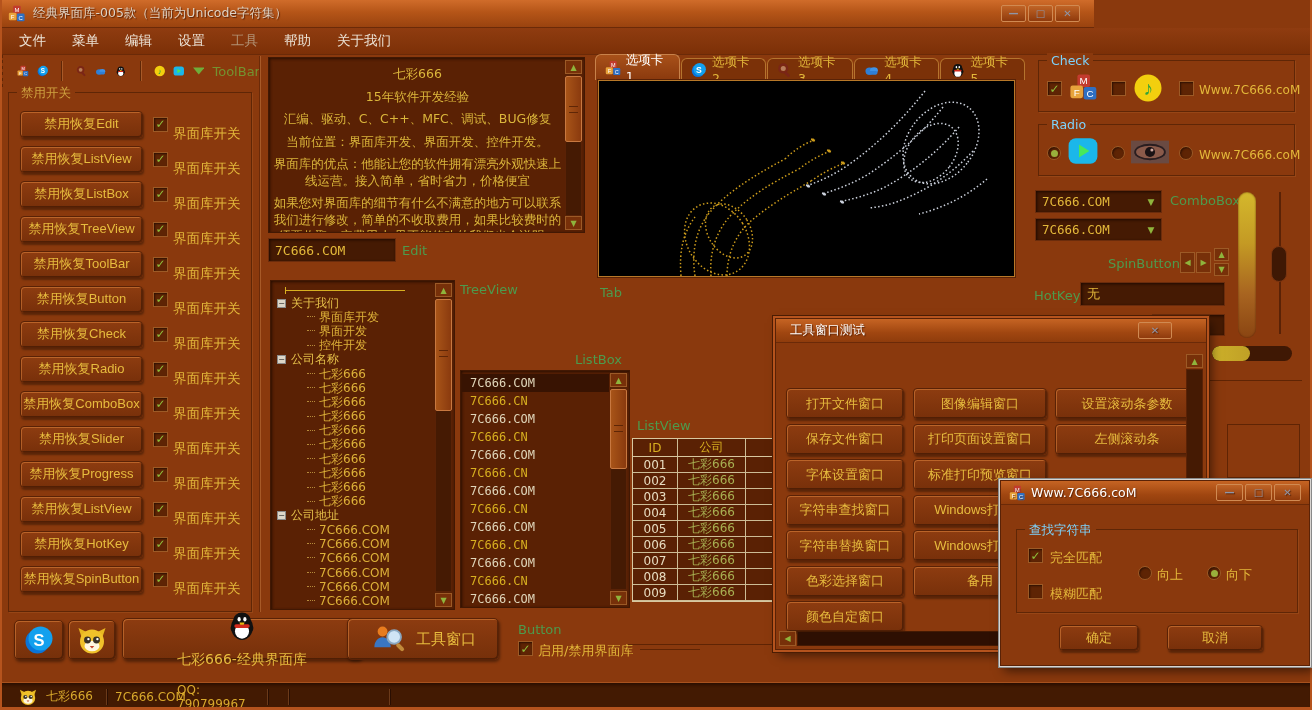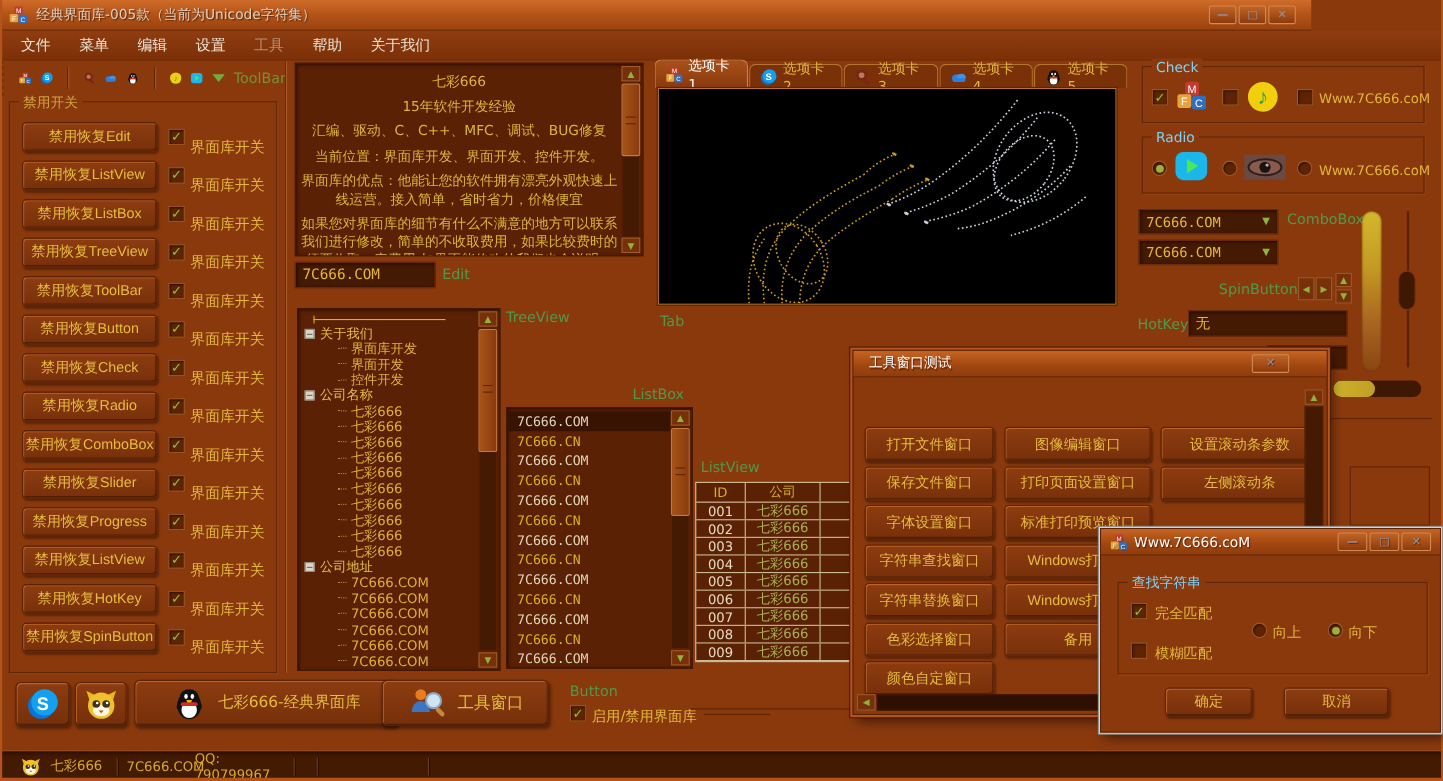--- a/index.html
+++ b/index.html
@@ -5,21 +5,21 @@
   * { margin:0; padding:0; box-sizing:border-box; }
   html,body { background:#3a1503; }
   body { font-family:"DejaVu Sans","Liberation Sans",sans-serif; }
   .screen { position:relative; width:1312px; height:710px; background:#8a390d; overflow:hidden;
             font-size:13px; color:#e3b83a; }
   .screen::after { content:""; position:absolute; inset:0; pointer-events:none;
      box-shadow: inset 2px 0 0 #b5531d, inset -2px 0 0 #b5531d, inset 0 -3px 0 #b5531d; }
   .abs { position:absolute; }
 
   
-  .titlebar { left:0; top:0; width:1192px; height:28px;
+  .titlebar { left:0; top:0; width:1094px; height:28px;
     background:linear-gradient(180deg,#d06c2a,#b55518 45%,#9a430f);
     display:flex; align-items:center; padding:0 8px; border-bottom:1px solid #6b2a08;}
   .title-text { color:#ded2c4; font-size:12.5px; margin-left:8px; text-shadow:1px 1px 1px #5a2206;}
   .winbtns { position:absolute; right:14px; top:5px; display:flex; gap:2px;}
   .wbtn { width:25px; height:17px; background:linear-gradient(#c06426,#8f3a0c);
     border:1px solid #d08a52; border-radius:2px; color:#8f96a8; font-size:10px;
     display:flex; align-items:center; justify-content:center; font-weight:bold;}
   .menubar { left:0; top:28px; width:1312px; height:27px;
     background:linear-gradient(180deg,#8f3c10,#7c3007); display:flex; align-items:center; padding-left:6px;
     border-bottom:1px solid #6b2a08;}
@@ -722,21 +722,21 @@
           <circle cx="10" cy="11" r="8" fill="#f0c12a"></circle>
           <ellipse cx="10" cy="14" rx="5" ry="3.5" fill="#fff8e0"></ellipse>
           <circle cx="7" cy="10" r="2.3" fill="#3a3226"></circle>
           <circle cx="13" cy="10" r="2.3" fill="#3a3226"></circle>
           <circle cx="7.6" cy="9.4" r="0.8" fill="#fff"></circle>
           <circle cx="13.6" cy="9.4" r="0.8" fill="#fff"></circle>
           <path d="M8.5 14h3L10 15.6z" fill="#c2452e"></path>
         </svg>
       </span>
   </div>
-  <div class="big-btn" style="left:122px;top:618px;width:240px;height:42px;font-size:14px;color:#e7bc3e;">
+  <div class="big-btn" style="left:122px;top:618px;width:240px;height:42px;font-size:14px;color:#e7bc3e;flex-direction:column;">
     <span class="tbicon" style="width:32px;height:32px;">
         <svg viewBox="0 0 20 20">
           <ellipse cx="10" cy="11.5" rx="6.8" ry="7.8" fill="#111"></ellipse>
           <ellipse cx="10" cy="14" rx="4.4" ry="4.6" fill="#fff"></ellipse>
           <ellipse cx="10" cy="6.8" rx="5.4" ry="4.6" fill="#111"></ellipse>
           <ellipse cx="8.2" cy="6.4" rx="1" ry="1.4" fill="#fff"></ellipse>
           <ellipse cx="11.8" cy="6.4" rx="1" ry="1.4" fill="#fff"></ellipse>
           <path d="M3.2 10.5c-.6 1.6-.3 3 .7 3.4l.8-3.8z" fill="#111"></path>
           <path d="M16.8 10.5c.6 1.6.3 3-.7 3.4l-.8-3.8z" fill="#111"></path>
           <rect x="5.2" y="9.6" width="9.6" height="2.2" rx="1.1" fill="#d42b1e"></rect>

